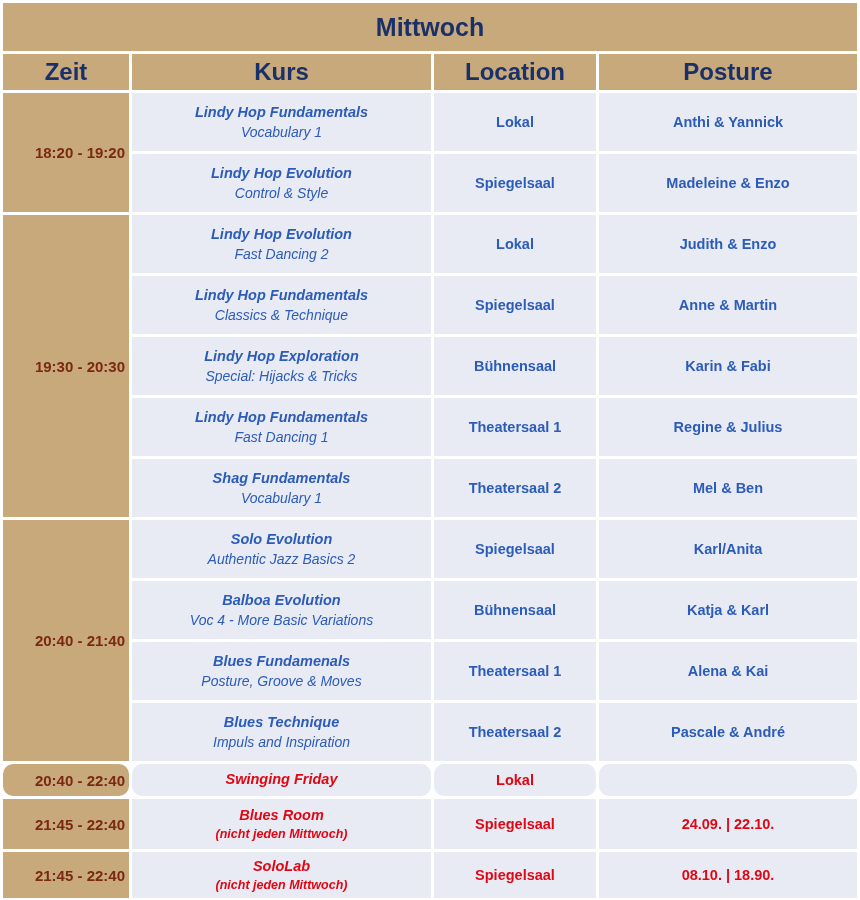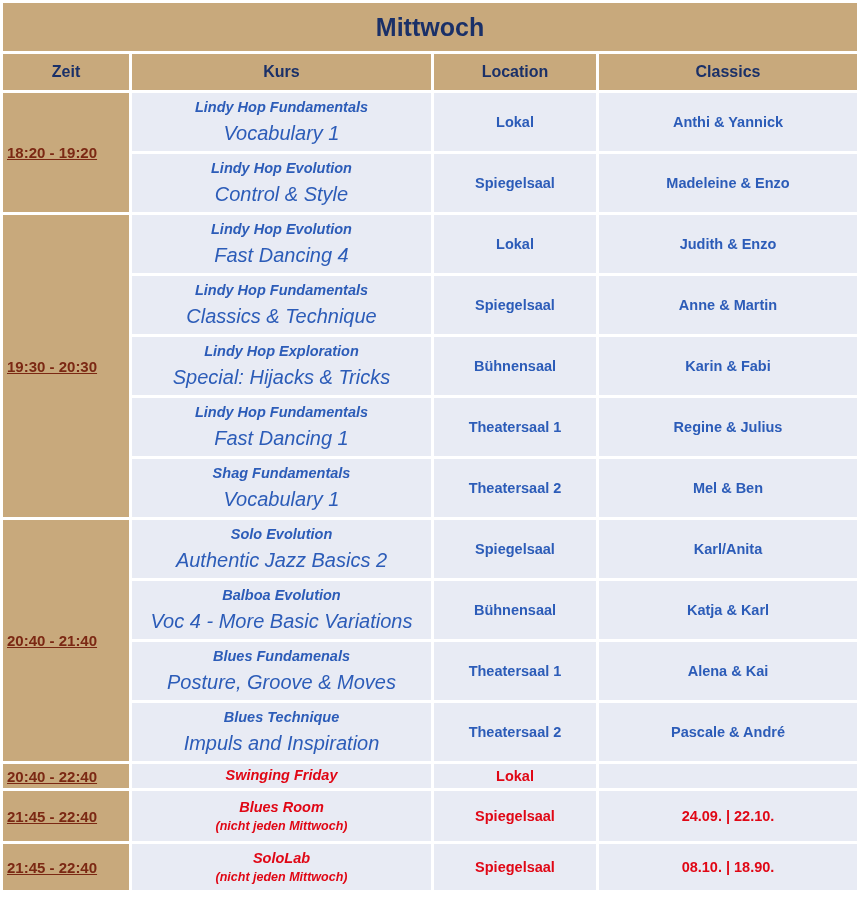--- a/index.html
+++ b/index.html
@@ -23,35 +23,35 @@
     border-spacing:3px;
     table-layout:fixed;
   }
   td,th{padding:0 4px;vertical-align:middle;overflow:hidden;}
   .title-cell{
     background:var(--tan);color:var(--navy);
     font-size:25px;font-weight:bold;text-align:center;height:48px;
   }
   .header-cell{
     background:var(--tan);color:var(--navy);
-    font-size:16px;font-weight:bold;text-align:center;height:36px;
+    font-size:24px;font-weight:bold;text-align:center;height:36px;
   }
   .time-cell{
     background:var(--tan);color:var(--maroon);
-    font-size:15px;font-weight:bold;text-align:left;text-decoration:underline;
+    font-size:15px;font-weight:bold;text-align:right;
   }
   .data-cell{
     background:var(--cell);color:var(--blue);
     font-size:14.5px;text-align:center;
   }
   .course-title{font-weight:bold;line-height:1.45;font-style:italic;}
-  .course-sub{font-style:italic;line-height:1.4;font-size:20px;}
+  .course-sub{font-style:italic;line-height:1.4;font-size:14px;}
   .loc,.teach{font-weight:bold;}
   .row-course td{height:58px;}
-  .row-special-1 td{height:24px;}
+  .row-special-1 td{height:32px;border-radius:10px;}
   .row-special-2 td{height:50px;}
   .row-special-3 td{height:46px;}
   tr.red .data-cell{color:var(--red);}
   tr.red .course-sub{font-weight:bold;font-size:12.5px;}
 </style>
 </head>
 <body>
 
 <table>
   <colgroup>
@@ -61,21 +61,21 @@
     <col style="width:258px">
   </colgroup>
   <thead>
     <tr>
       <th colspan="4" class="title-cell">Mittwoch</th>
     </tr>
     <tr>
       <th class="header-cell">Zeit</th>
       <th class="header-cell">Kurs</th>
       <th class="header-cell">Location</th>
-      <th class="header-cell">Classics</th>
+      <th class="header-cell">Posture</th>
     </tr>
   </thead>
   <tbody id="schedule-body">
       <tr class="row-course">
         <td class="time-cell" rowspan="2">18:20 - 19:20</td>
         <td class="data-cell">
           <div class="course-title">Lindy Hop Fundamentals</div>
           <div class="course-sub">Vocabulary 1</div>
         </td>
         <td class="data-cell loc">Lokal</td>
@@ -86,21 +86,21 @@
           <div class="course-title">Lindy Hop Evolution</div>
           <div class="course-sub">Control &amp; Style</div>
         </td>
         <td class="data-cell loc">Spiegelsaal</td>
         <td class="data-cell teach">Madeleine &amp; Enzo</td>
       </tr>
       <tr class="row-course">
         <td class="time-cell" rowspan="5">19:30 - 20:30</td>
         <td class="data-cell">
           <div class="course-title">Lindy Hop Evolution</div>
-          <div class="course-sub">Fast Dancing 4</div>
+          <div class="course-sub">Fast Dancing 2</div>
         </td>
         <td class="data-cell loc">Lokal</td>
         <td class="data-cell teach">Judith &amp; Enzo</td>
       </tr>
       <tr class="row-course">
         <td class="data-cell">
           <div class="course-title">Lindy Hop Fundamentals</div>
           <div class="course-sub">Classics &amp; Technique</div>
         </td>
         <td class="data-cell loc">Spiegelsaal</td>

